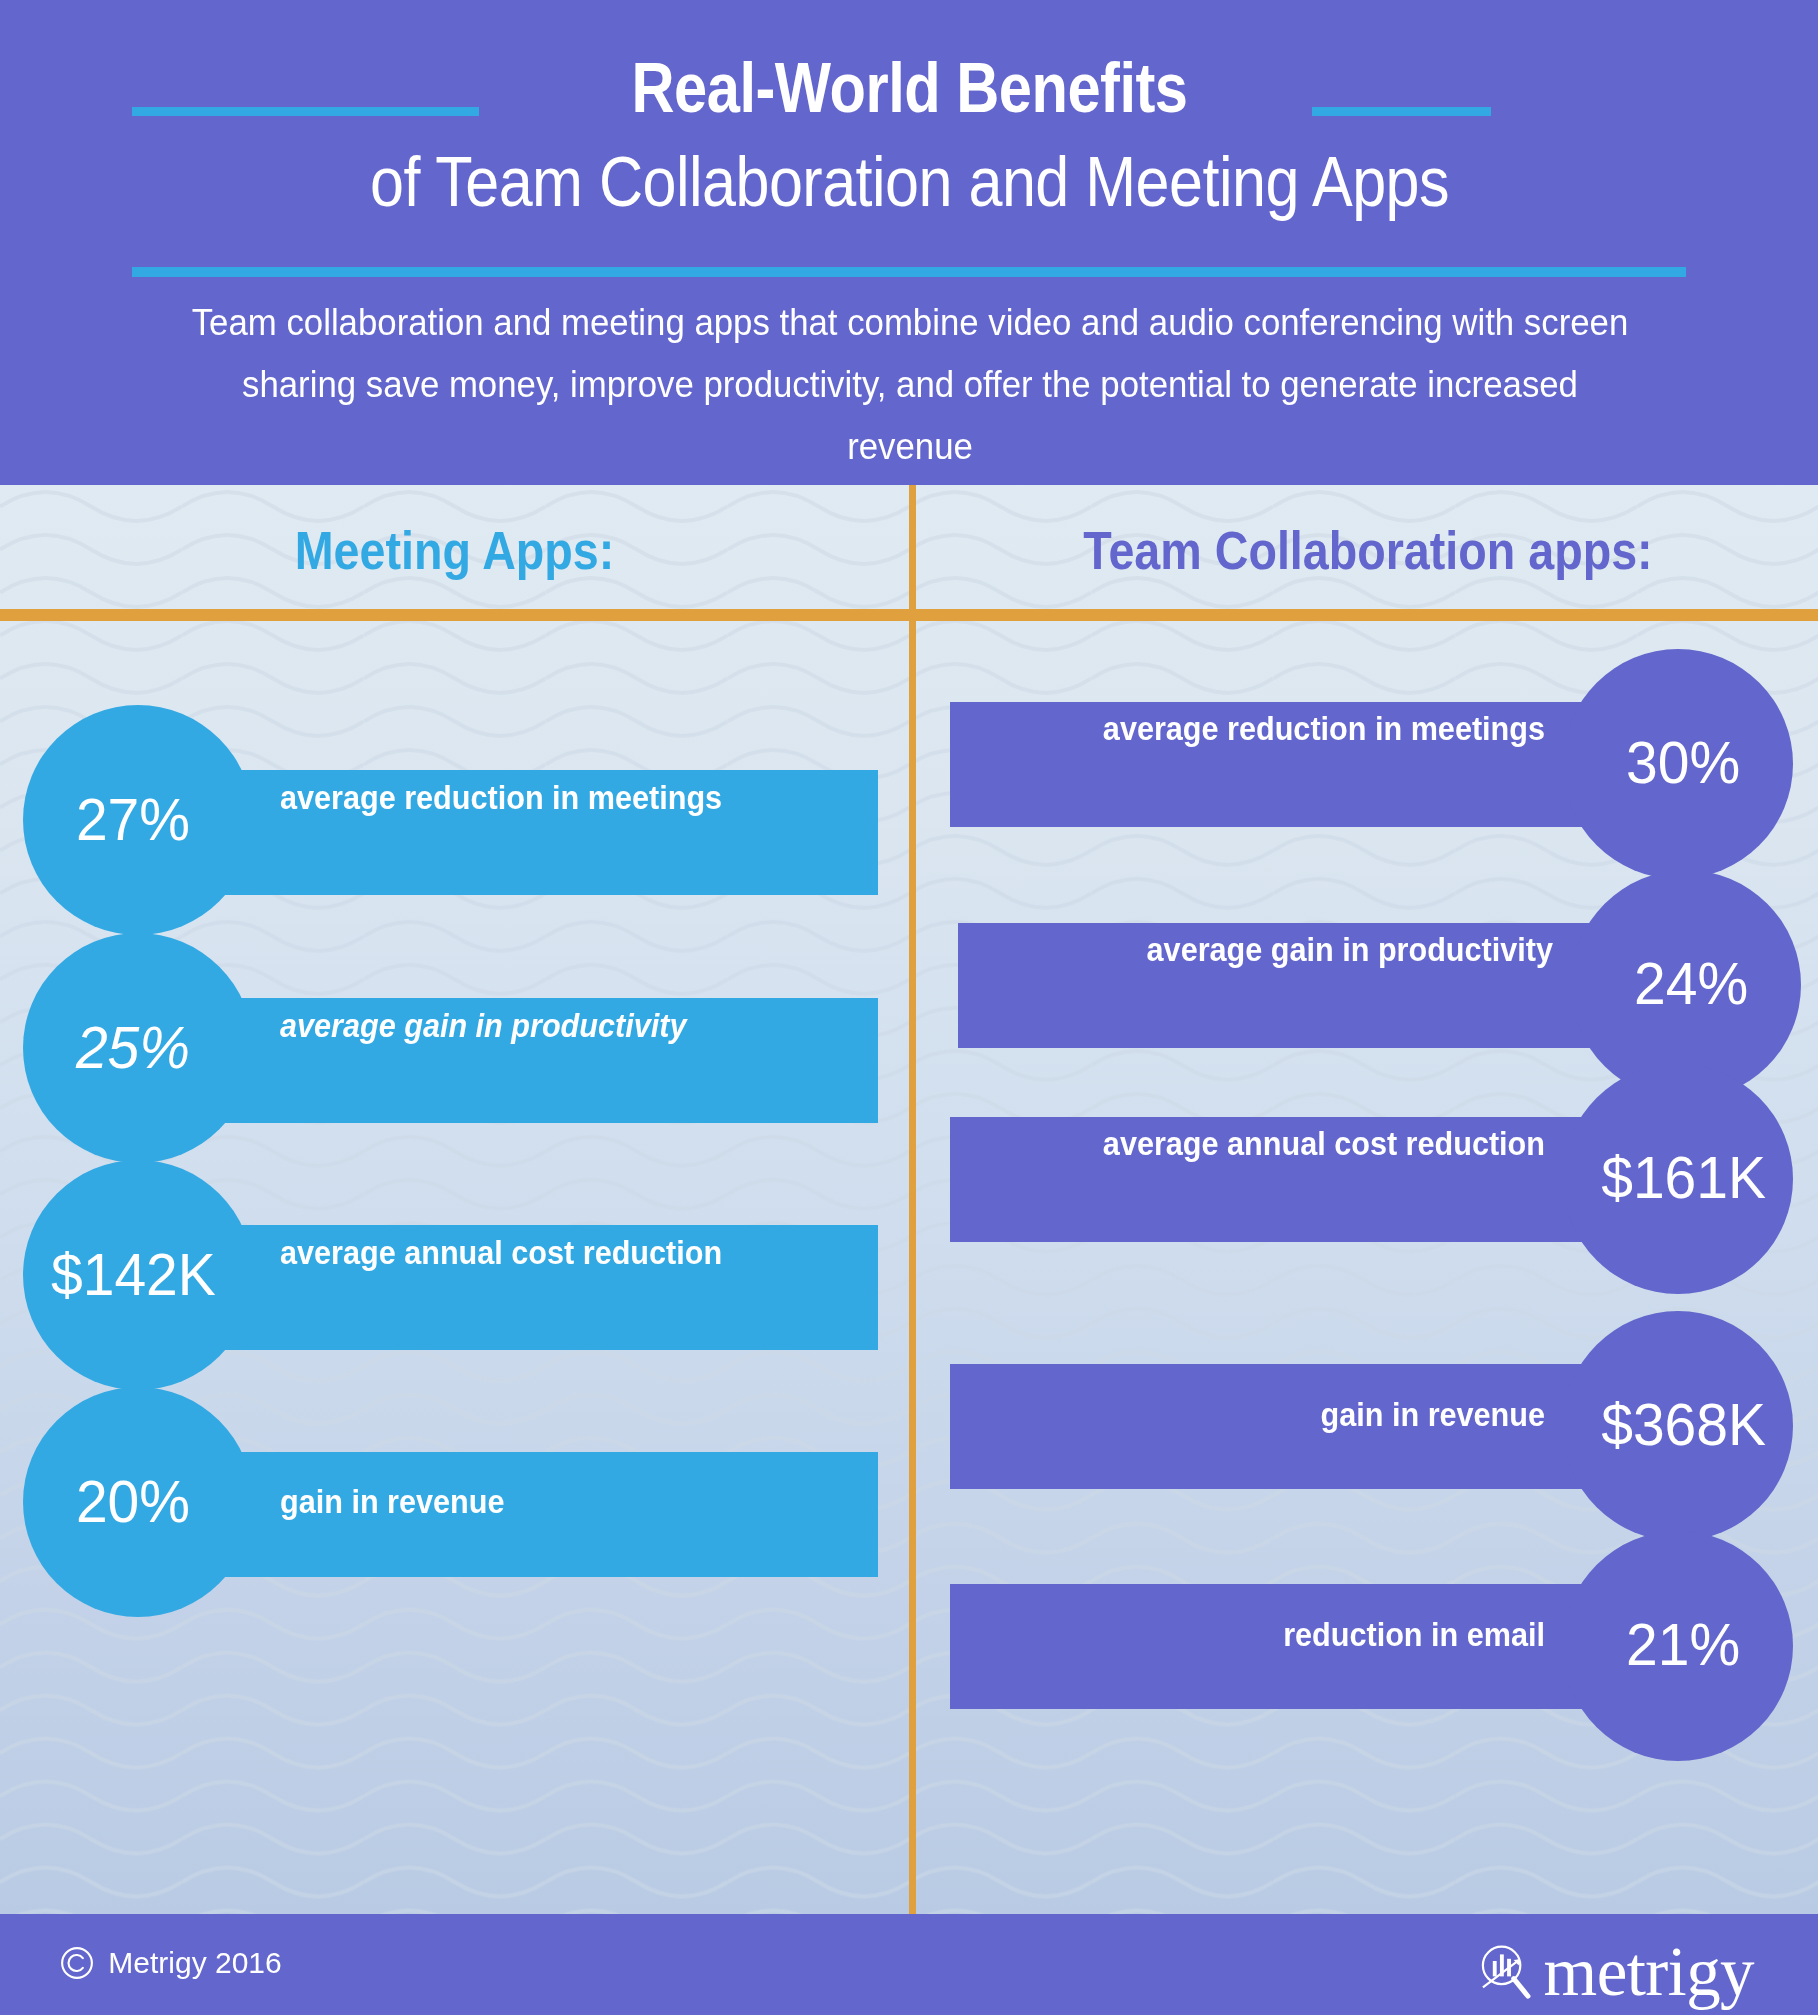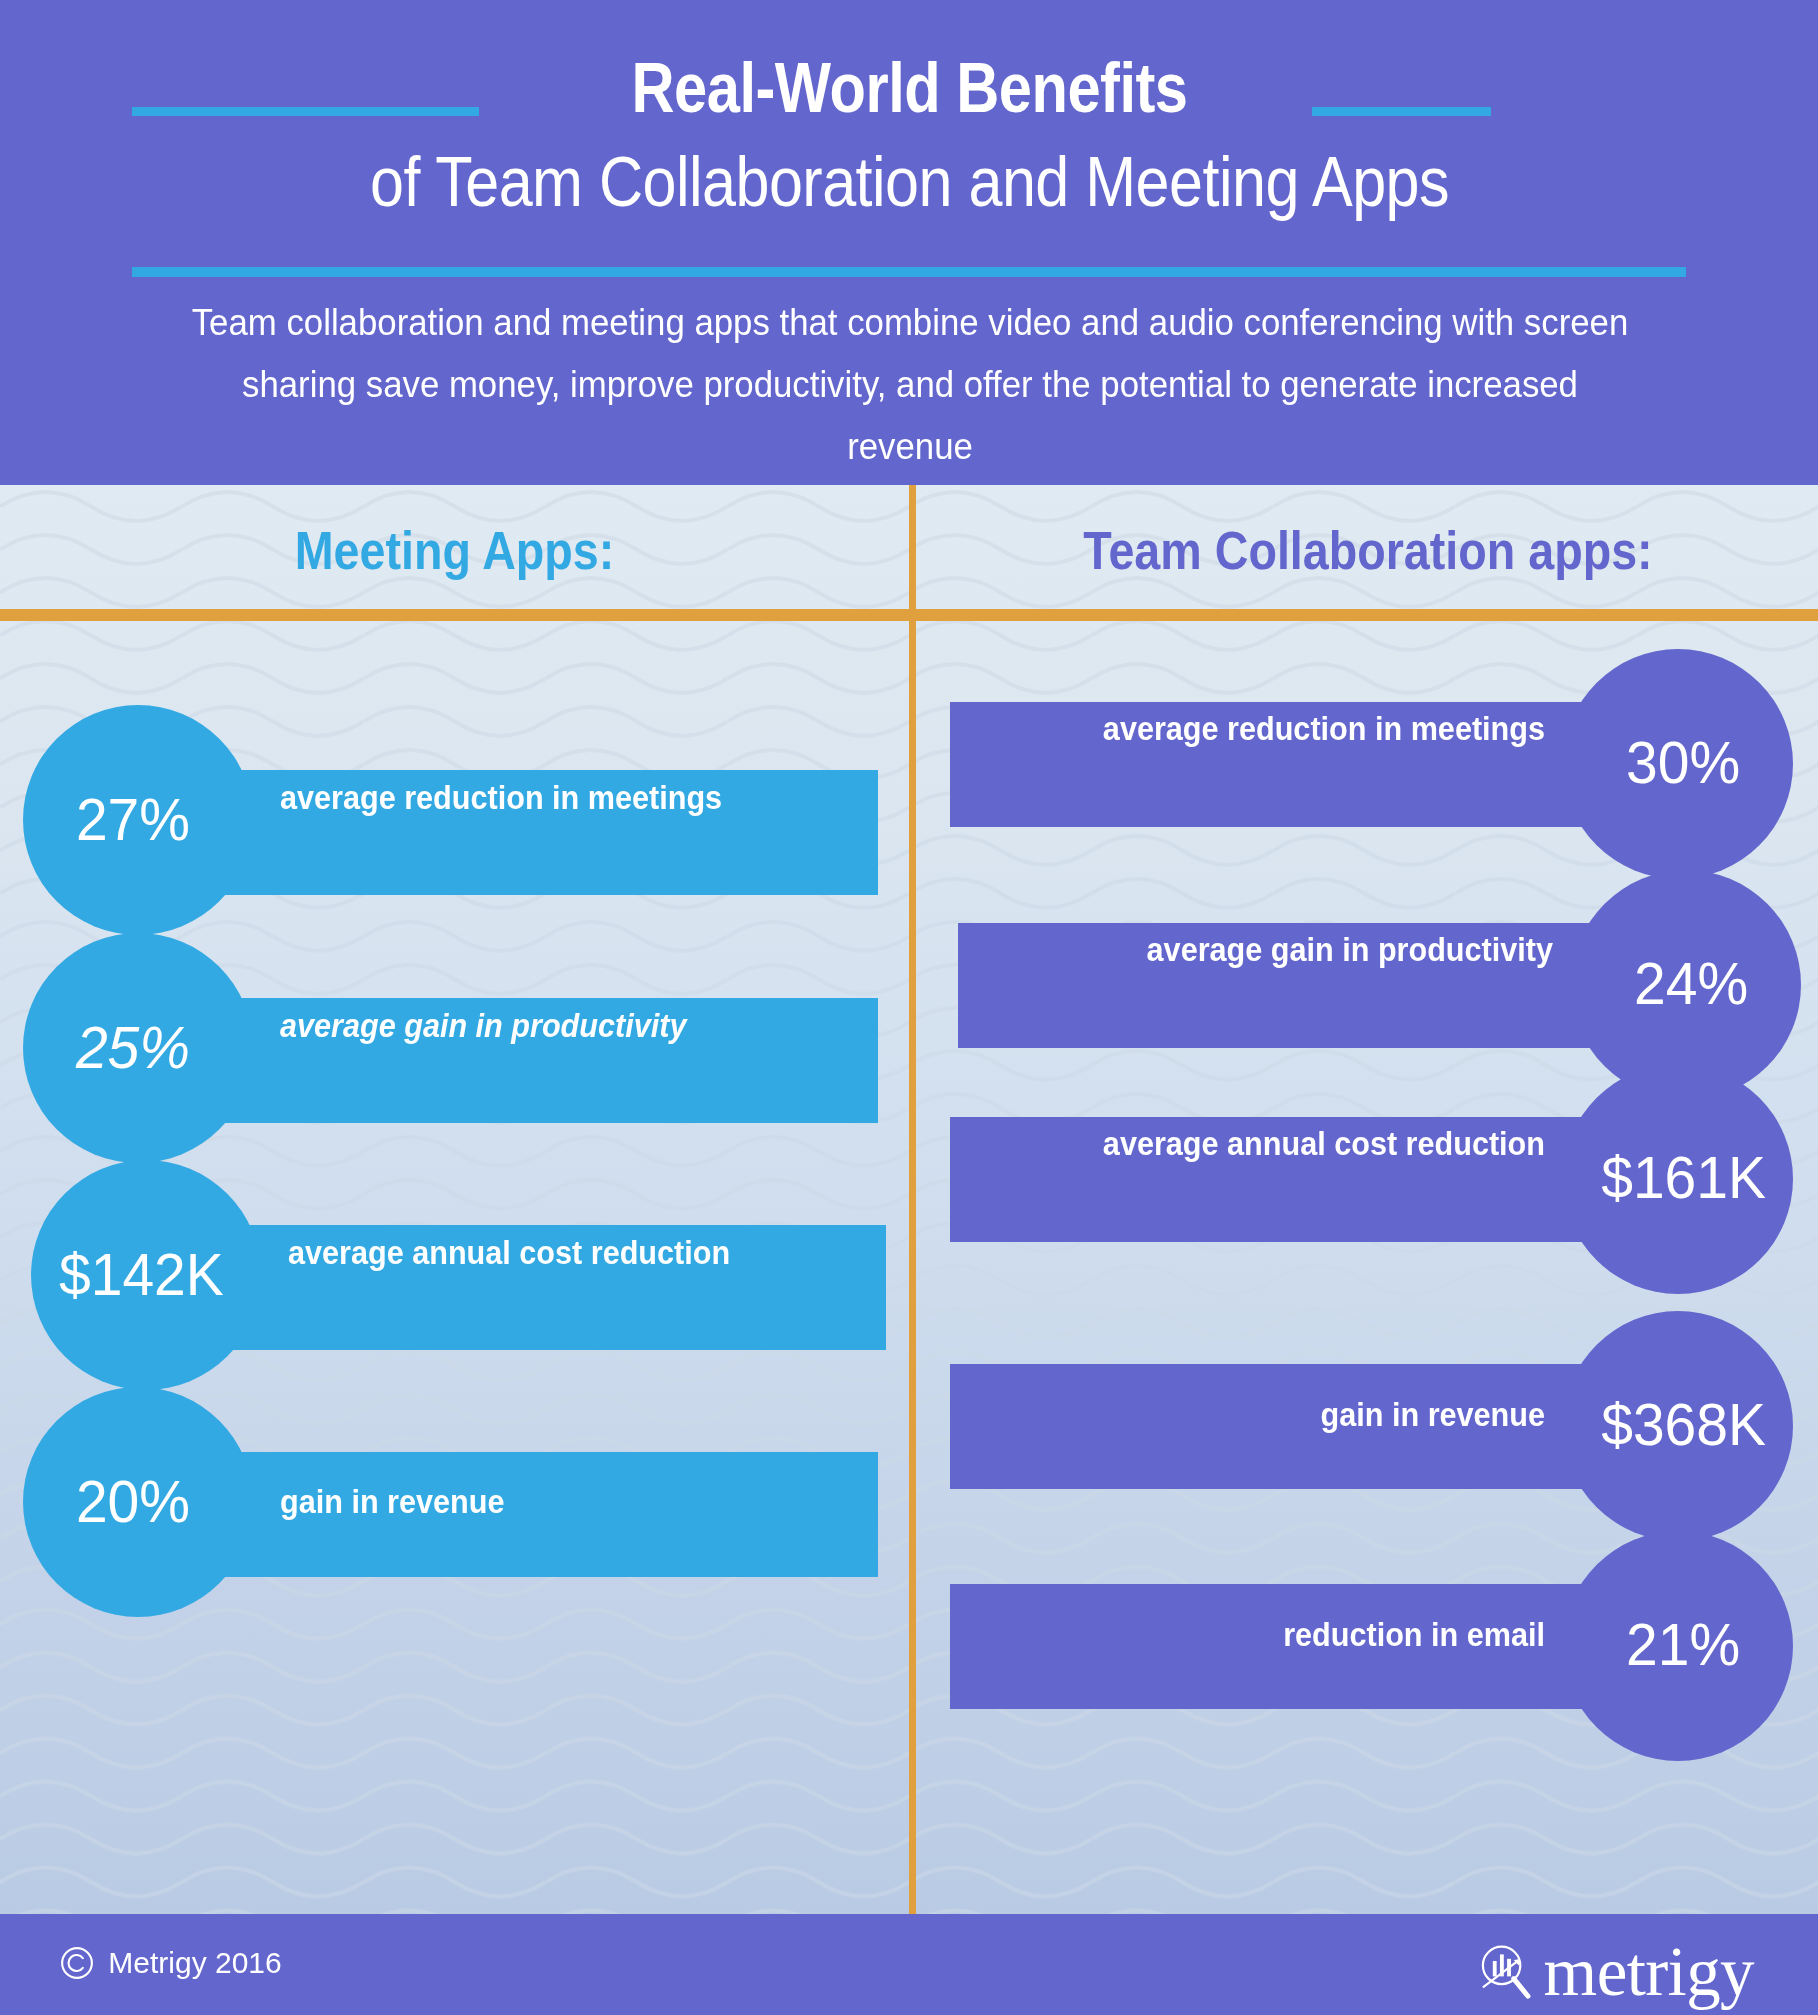--- a/index.html
+++ b/index.html
@@ -148,21 +148,21 @@
       <div class="lbl" style="left:280px;top:71px;width:595px;">average reduction in meetings</div>
     </div>
 
     <div class="stat l" style="left:0;top:448px;width:1069px;height:254px;font-style:italic;">
       <div class="bar" style="left:142px;top:65px;width:736px;height:125px;"></div>
       <div class="circ" style="left:23px;top:0;width:230px;height:230px;"></div>
       <div class="num" style="left:37px;top:85px;width:202px;text-align:center;">25%</div>
       <div class="lbl" style="left:280px;top:71px;width:595px;">average gain in productivity</div>
     </div>
 
-    <div class="stat l" style="left:8px;top:675px;width:909px;height:254px;">
+    <div class="stat l" style="left:0;top:675px;width:909px;height:254px;">
       <div class="bar" style="left:142px;top:65px;width:736px;height:125px;"></div>
       <div class="circ" style="left:23px;top:0;width:230px;height:230px;"></div>
       <div class="num" style="left:26.5px;top:85px;width:224px;text-align:center;">$142K</div>
       <div class="lbl" style="left:280px;top:71px;width:595px;">average annual cost reduction</div>
     </div>
 
     <div class="stat l" style="left:0;top:902px;width:909px;height:254px;">
       <div class="bar" style="left:142px;top:65px;width:736px;height:125px;"></div>
       <div class="circ" style="left:23px;top:0;width:230px;height:230px;"></div>
       <div class="num" style="left:37px;top:85px;width:202px;text-align:center;">20%</div>

